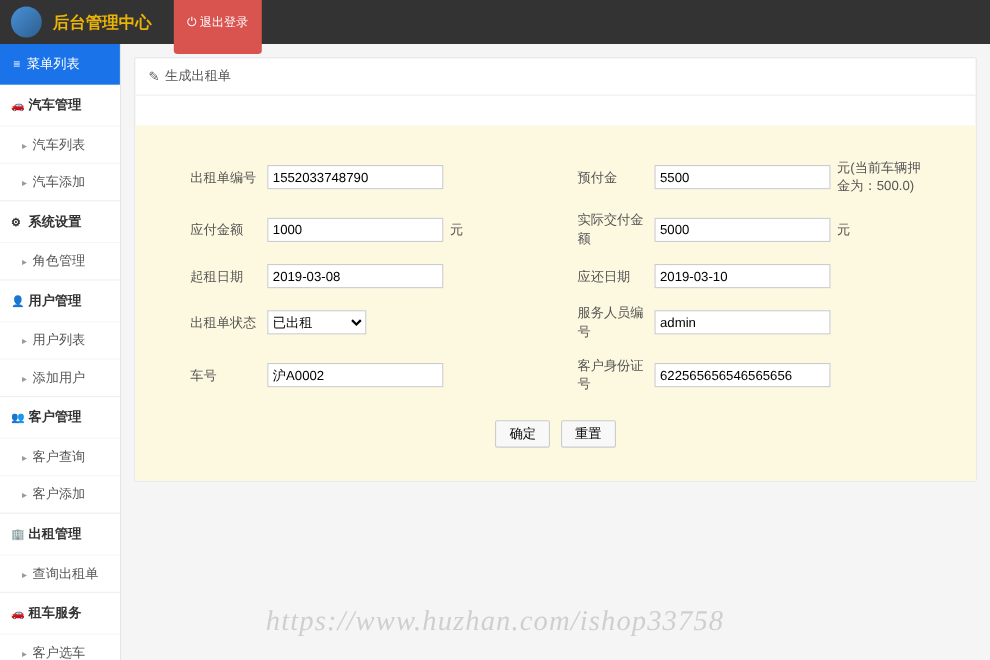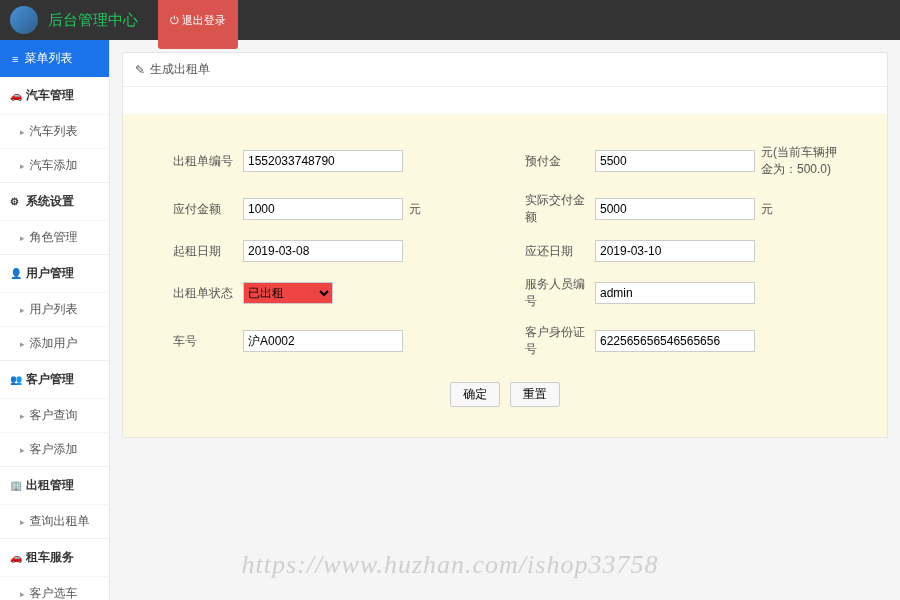--- a/index.html
+++ b/index.html
@@ -1,20 +1,20 @@
 <!DOCTYPE html>
 <html><head>
 <meta charset="utf-8">
 <style>
 * { margin: 0; padding: 0; box-sizing: border-box; }
 body { font-family: "Microsoft YaHei", Arial, sans-serif; font-size: 12px; background: #f5f5f5; }
 
 .header { height: 40px; background: #333; display: flex; align-items: center; padding: 0 10px; }
 .avatar { width: 28px; height: 28px; border-radius: 50%; background: linear-gradient(135deg, #4a90d9, #2c5f8d); margin-right: 10px; }
-.brand { color: #22c55e; font-size: 15px; font-weight: 400; margin-right: 20px; }
+.brand { color: #eab308; font-size: 15px; font-weight: 700; margin-right: 20px; }
 .logout-btn { background: #d9534f; color: #fff; border: none; padding: 21px 12px; border-radius: 3px; font-size: 11px; cursor: pointer; }
 .logout-btn .icon { margin-right: 3px; }
 
 .layout { display: flex; height: calc(100vh - 40px); }
 
 .sidebar { width: 110px; background: #fff; border-right: 1px solid #e5e5e5; overflow-y: auto; }
 .sidebar-header { background: #1a73e8; color: #fff; padding: 10px 12px; font-size: 12px; display: flex; align-items: center; }
 .sidebar-header .icon { margin-right: 6px; font-size: 11px; }
 .menu-group { border-bottom: 1px solid #eee; }
 .menu-group-title { padding: 10px 10px; font-size: 12px; font-weight: bold; color: #333; display: flex; align-items: center; cursor: pointer; }
@@ -25,21 +25,21 @@
 .main { flex: 1; padding: 12px; overflow: auto; }
 .panel { background: #fff; border: 1px solid #e5e5e5; border-radius: 2px; }
 .panel-header { padding: 8px 12px; border-bottom: 1px solid #eee; font-size: 12px; color: #555; display: flex; align-items: center; }
 .panel-header .icon { margin-right: 5px; }
 .panel-body { padding: 30px; background: #fdf9e0; min-height: 260px; margin-top: 27px; }
 
 .form-table { display: grid; grid-template-columns: 1fr 1fr; gap: 14px 40px; margin: 0 20px; }
 .form-row { display: flex; align-items: center; }
 .form-label { width: 70px; text-align: left; color: #555; font-size: 12px; flex-shrink: 0; }
 .form-input { width: 160px; height: 22px; border: 1px solid #ccc; padding: 0 4px; font-size: 12px; background: #fff; }
-.form-select { width: 90px; height: 22px; border: 1px solid #ccc; font-size: 12px; background: #ef4444; }
+.form-select { width: 90px; height: 22px; border: 1px solid #ccc; font-size: 12px; background: #ffffff; }
 .form-suffix { margin-left: 6px; color: #555; font-size: 12px; }
 
 .form-actions { text-align: center; margin-top: 24px; }
 .btn { padding: 3px 12px; border: 1px solid #ccc; background: #f8f8f8; font-size: 12px; cursor: pointer; margin: 0 3px; border-radius: 2px; }
 
 .watermark { position: fixed; bottom: 20px; left: 50%; transform: translateX(-50%); font-size: 26px; color: rgba(120,120,120,0.3); font-family: Liberation Serif, serif; font-style: italic; pointer-events: none; letter-spacing: 1px; }
 </style>
 </head>
 <body>
 

